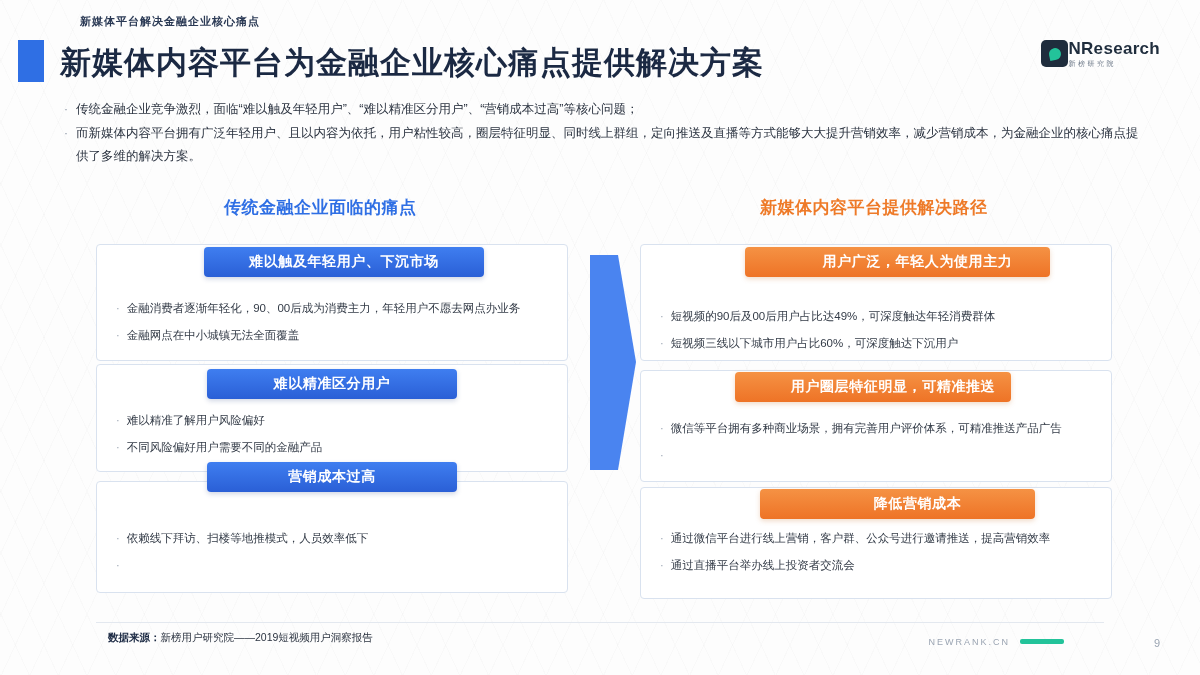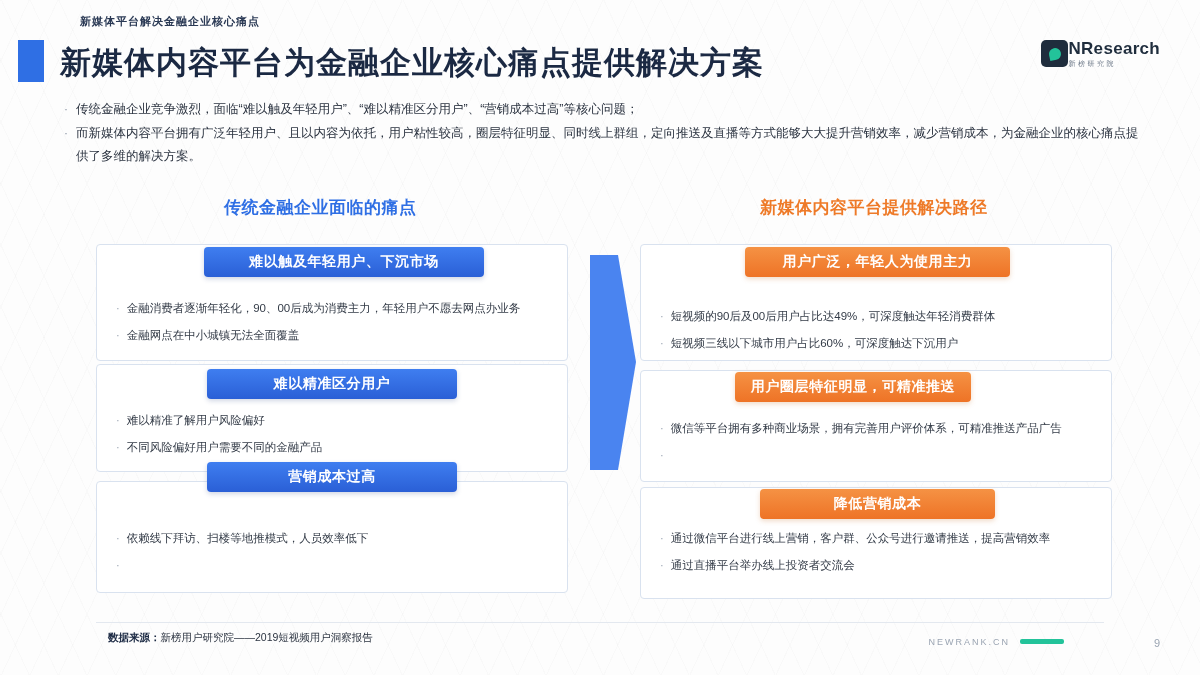--- a/index.html
+++ b/index.html
@@ -64,21 +64,21 @@
   .panel.r2{left:640px;top:370px;width:470px;height:110px;}
   .panel.r3{left:640px;top:487px;width:470px;height:110px;}
 
   .cap{
     position:absolute;height:30px;border-radius:4px;
     display:flex;align-items:center;justify-content:center;
     color:#fff;font-size:14px;font-weight:bold;letter-spacing:.6px;
     box-shadow:0 2px 5px rgba(40,70,130,.22);
   }
   .cap.blue{background:linear-gradient(180deg,#3f7ef0,#2a5fd6);}
-  .cap.orange{background:linear-gradient(180deg,#f59244,#ee7326);box-shadow:0 2px 5px rgba(200,110,40,.25);}
+  .cap.orange{background:linear-gradient(180deg,#f59244,#ee7326);box-shadow:0 2px 5px rgba(200,110,40,.25);padding-left:40px;}
   .cap.c1{left:192px;top:247px;width:280px;margin-left:12px;}
   .cap.c2{left:207px;top:369px;width:250px;}
   .cap.c3{left:207px;top:462px;width:250px;}
   .cap.c4{left:745px;top:247px;width:265px;}
   .cap.c5{left:735px;top:372px;width:236px;}
   .cap.c6{left:760px;top:489px;width:235px;}
 
   .items{position:absolute;}
   .item{display:flex;gap:7px;font-size:11.5px;color:#333b47;line-height:1.55;margin-bottom:9px;}
   .item .d{color:#9aa4b2;font-size:11px;}

